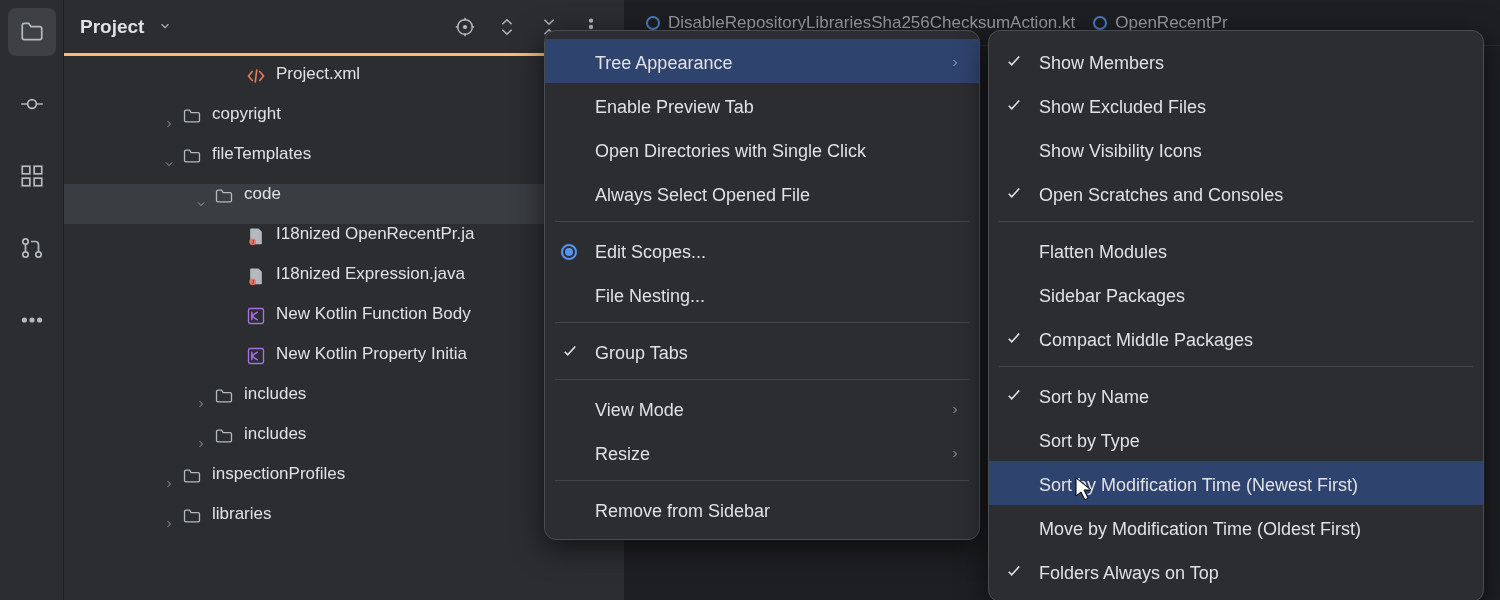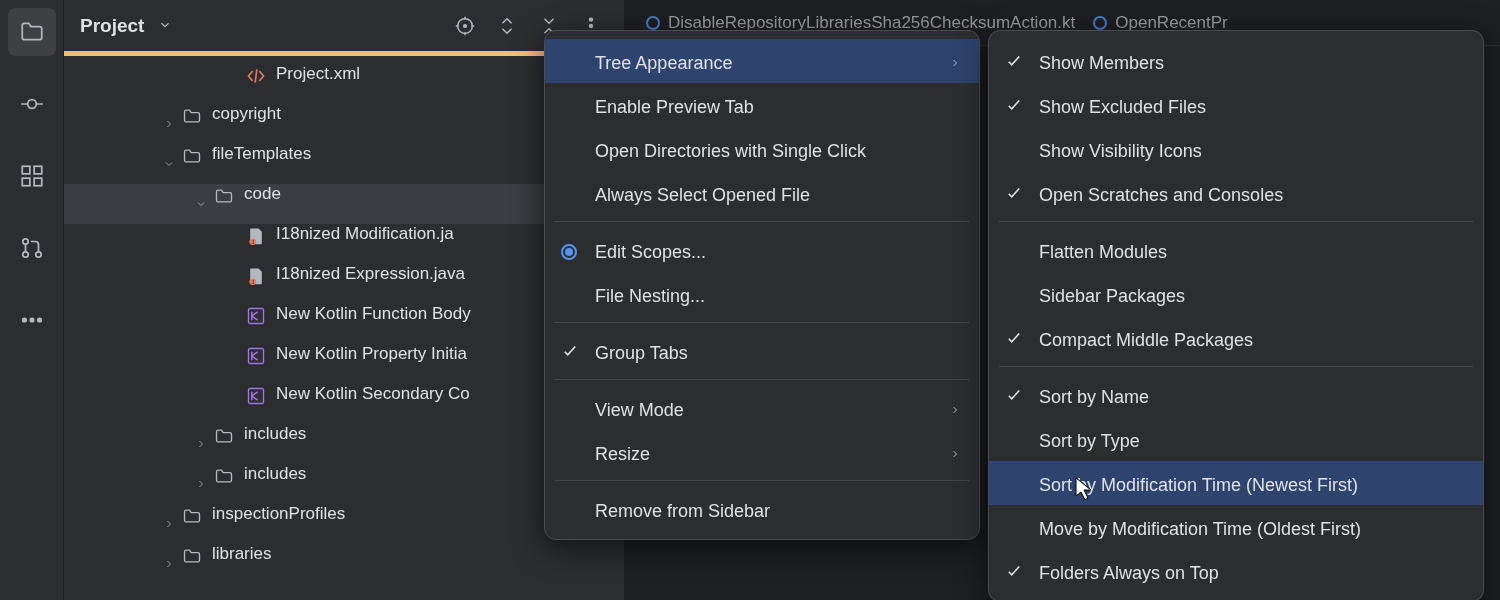--- a/index.html
+++ b/index.html
@@ -29,21 +29,21 @@
     display: flex; align-items: center; justify-content: center;
     border-radius: 8px;
     cursor: pointer;
   }
   .rail-btn.active { background: #3e4043; }
   .rail-btn svg { width: 26px; height: 26px; stroke: #b4b8bf; fill: none; stroke-width: 1.6; }
   .project-pane { flex: 0 0 560px; background: #2b2d30; display: flex; flex-direction: column; }
   .proj-header {
     height: 56px; display: flex; align-items: center;
     padding: 0 16px; gap: 8px; color: #dfe1e5;
-    border-bottom: 5px solid #fdba74;
+    border-bottom: 3px solid #fdba74;
     font-size: 19px; font-weight: 600;
   }
   .proj-header .spacer { flex: 1; }
   .hdr-icon { width: 34px; height: 34px; display:flex;align-items:center;justify-content:center; cursor:pointer; border-radius:4px;}
   .hdr-icon svg { width:22px; height:22px; stroke:#b4b8bf; fill:none; stroke-width:1.6; }
   .chev-down { margin-left:6px; }
   .tree { padding-top: 8px; font-size: 17px; }
   .tree-row {
     display: flex; height: 40px;
     cursor: pointer; white-space: nowrap;
@@ -223,21 +223,21 @@
         <div class="tree-row">
           <span class="indent" style="width:160px"></span>
           <span class="arrow"></span>
           <span class="ficon">
             <svg viewBox="0 0 24 24">
               <path class="java-icon-fill" d="M6 3h9l4 4v14a1 1 0 0 1-1 1H6a1 1 0 0 1-1-1V4a1 1 0 0 1 1-1z" fill="#6e7178"></path>
               <circle cx="8" cy="19" r="4" fill="#e07b5f"></circle>
               <text x="8" y="22" font-size="6" text-anchor="middle" fill="#2b2d30">J</text>
             </svg>
           </span>
-          <span>I18nized Modification.ja</span>
+          <span>I18nized OpenRecentPr.ja</span>
         </div>
         <div class="tree-row">
           <span class="indent" style="width:160px"></span>
           <span class="arrow"></span>
           <span class="ficon">
             <svg viewBox="0 0 24 24">
               <path class="java-icon-fill" d="M6 3h9l4 4v14a1 1 0 0 1-1 1H6a1 1 0 0 1-1-1V4a1 1 0 0 1 1-1z" fill="#6e7178"></path>
               <circle cx="8" cy="19" r="4" fill="#e07b5f"></circle>
               <text x="8" y="22" font-size="6" text-anchor="middle" fill="#2b2d30">J</text>
             </svg>
@@ -258,31 +258,20 @@
         <div class="tree-row">
           <span class="indent" style="width:160px"></span>
           <span class="arrow"></span>
           <span class="ficon">
             <svg viewBox="0 0 24 24">
               <rect x="3" y="3" width="18" height="18" rx="2" fill="none" stroke="#a571e6" stroke-width="1.6"></rect>
               <path d="M7 7v10M7 12l7-5M7 12l7 5" stroke="#a571e6" stroke-width="1.8" fill="none"></path>
             </svg>
           </span>
           <span>New Kotlin Property Initia</span>
-        </div>
-        <div class="tree-row">
-          <span class="indent" style="width:160px"></span>
-          <span class="arrow"></span>
-          <span class="ficon">
-            <svg viewBox="0 0 24 24">
-              <rect x="3" y="3" width="18" height="18" rx="2" fill="none" stroke="#a571e6" stroke-width="1.6"></rect>
-              <path d="M7 7v10M7 12l7-5M7 12l7 5" stroke="#a571e6" stroke-width="1.8" fill="none"></path>
-            </svg>
-          </span>
-          <span>New Kotlin Secondary Co</span>
         </div>
         <div class="tree-row">
           <span class="indent" style="width:128px"></span>
           <span class="arrow">
             <svg viewBox="0 0 24 24">
               <path d="M9 6l6 6-6 6"></path>
             </svg>
           </span>
           <span class="ficon">
             <svg viewBox="0 0 24 24" class="folder-icon" stroke-width="1.6">

